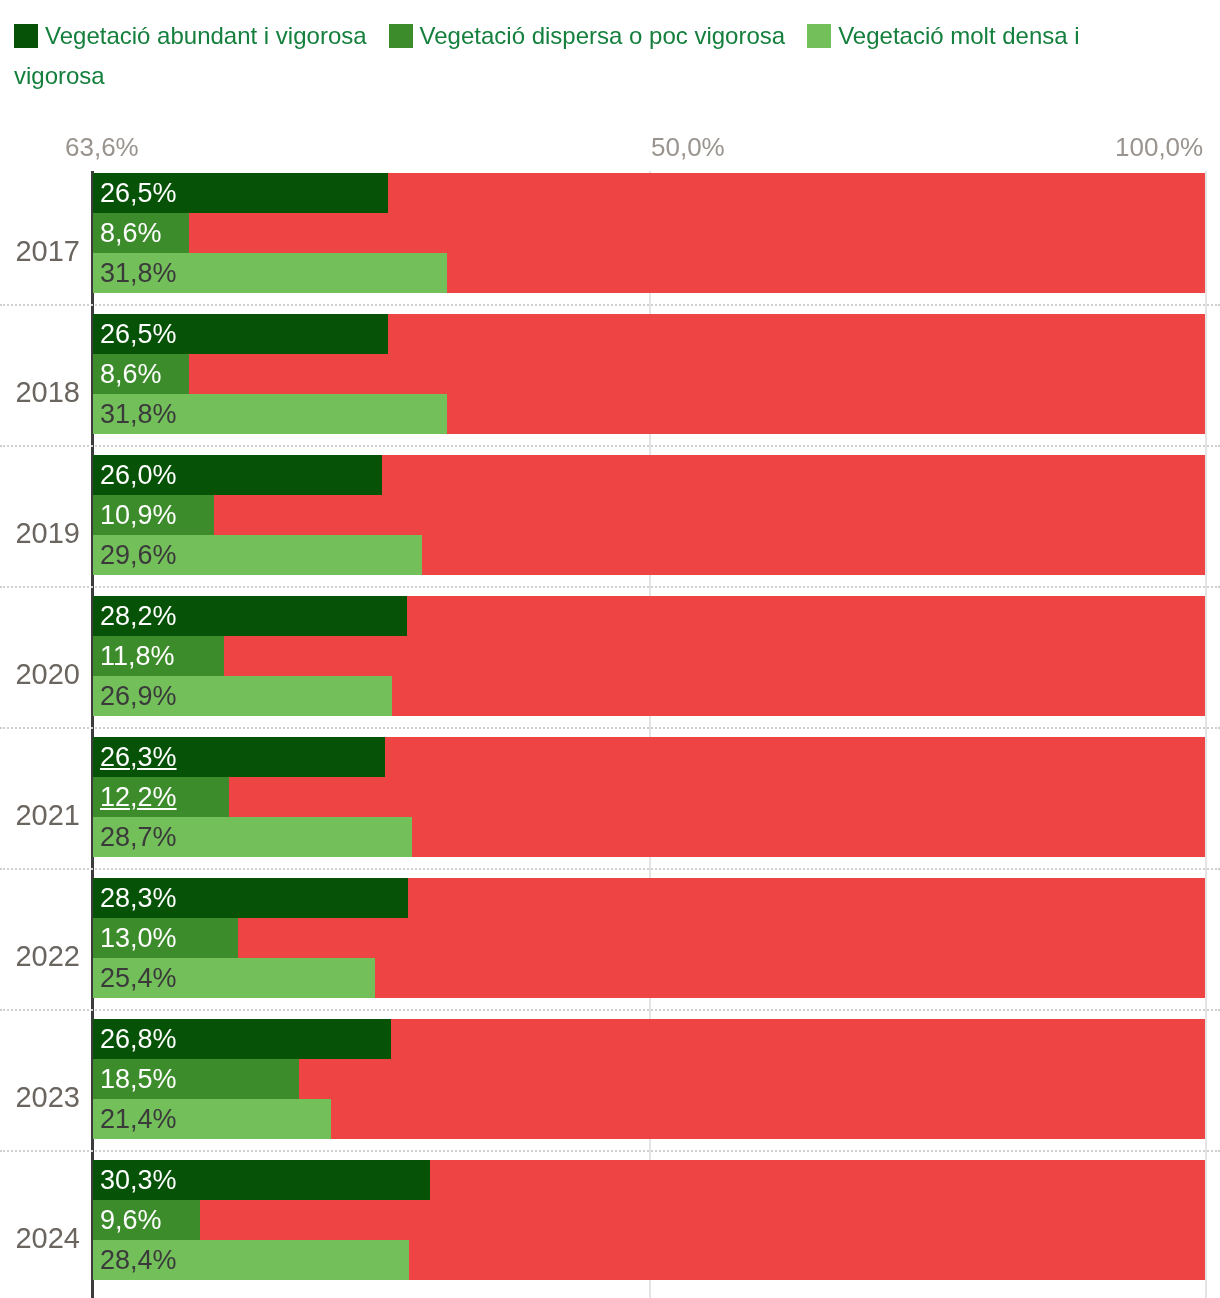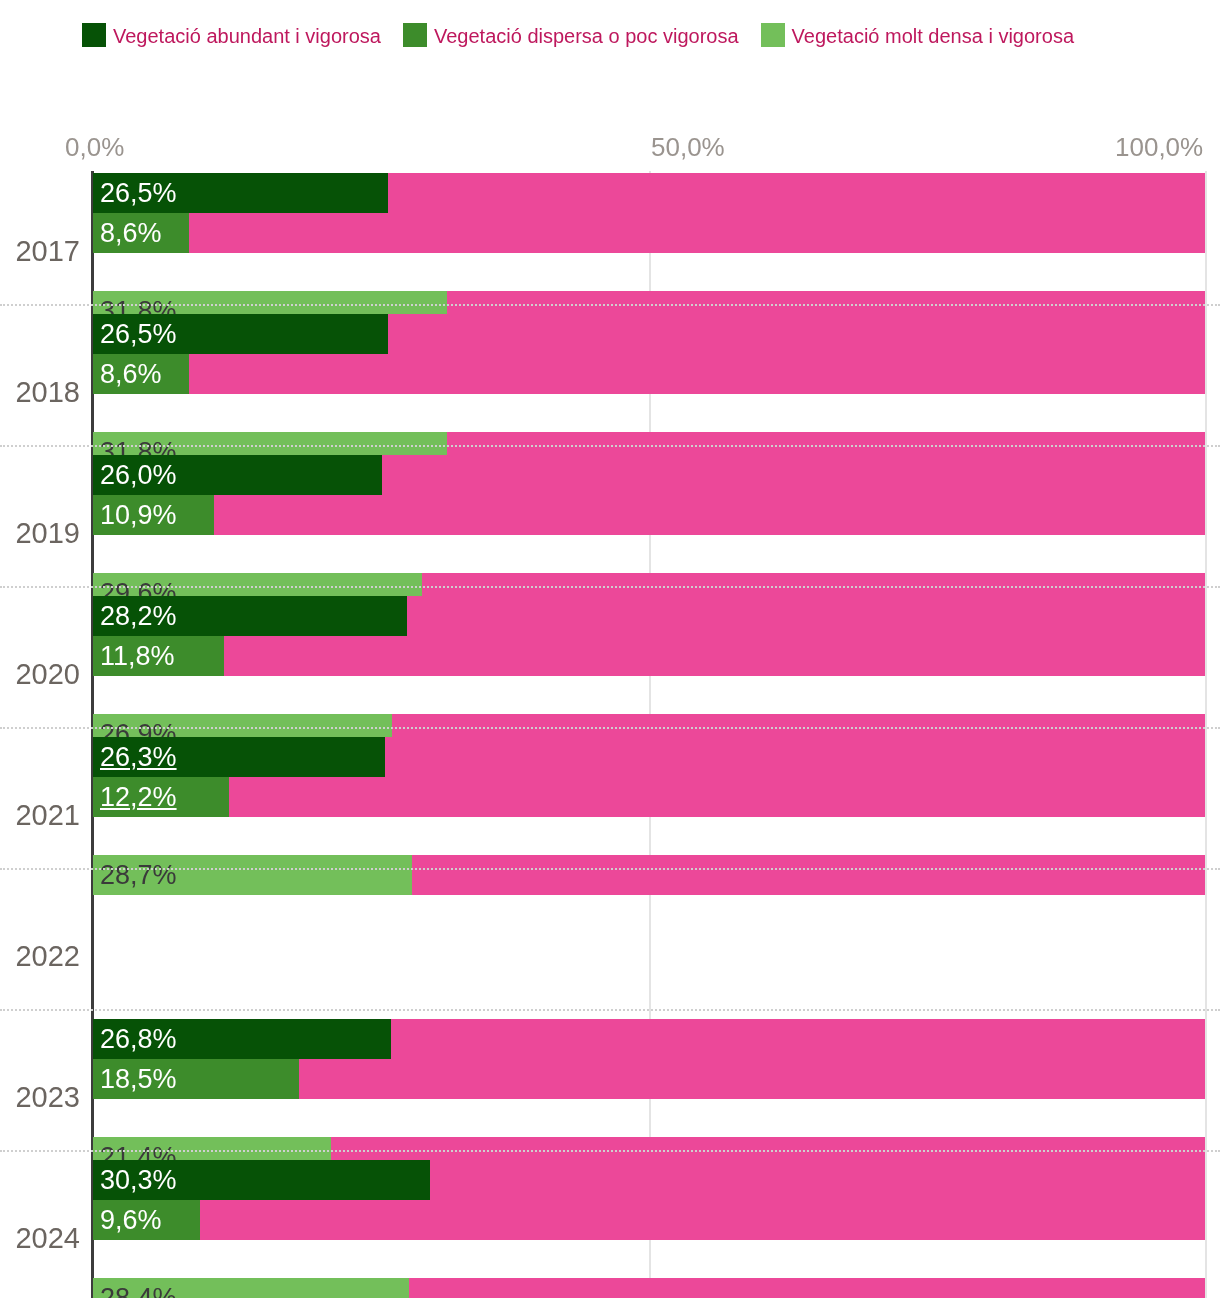--- a/index.html
+++ b/index.html
@@ -16,23 +16,22 @@
     position: relative;
   }
 
   
   #legend {
     position: absolute;
     left: 14px;
     top: 16px;
     width: 1150px;
     line-height: 40px;
-    font-size: 20px;
-    color: #be185d;
-    text-align: center;
+    font-size: 24px;
+    color: #15803d;
   }
   .legend-item {
     display: inline;
     white-space: nowrap;
     margin-right: 22px;
   }
   .legend-swatch {
     display: inline-block;
     width: 24px;
     height: 24px;
@@ -113,57 +112,57 @@
     left: 93px;
     top: 2px;
     width: 1112px;
     height: 120px;
   }
   .track {
     position: absolute;
     left: 0;
     width: 1112px;
     height: 40px;
-    background: #ec4899;
+    background: #ef4444;
   }
   .bar {
     position: absolute;
     left: 0;
     height: 40px;
   }
   .bar-label {
     position: absolute;
     left: 7px;
     top: 0;
     height: 40px;
     line-height: 40px;
     font-size: 27px;
     white-space: nowrap;
   }
   .row0 { top: 0px; }
   .row1 { top: 40px; }
-  .row2 { top: 80px; margin-top: 38px; }
+  .row2 { top: 80px; }
 
   .sep {
     position: absolute;
     left: 0;
     width: 1220px;
     height: 0;
     border-top: 2px dotted #cfcfcf;
   }
 </style>
 </head>
 <body>
 
 <div id="legend"><span class="legend-item"><span class="legend-swatch" style="background: rgb(6, 82, 6);"></span><span class="legend-label">Vegetació abundant i vigorosa</span></span><span class="legend-item"><span class="legend-swatch" style="background: rgb(61, 140, 43);"></span><span class="legend-label">Vegetació dispersa o poc vigorosa</span></span><span class="legend-item wrap"><span class="legend-swatch" style="background: rgb(115, 191, 90);"></span><span class="legend-label">Vegetació molt densa i vigorosa</span></span></div>
 
 <div id="chart">
 
   <div id="axis-labels">
-      <div class="tick-label" style="left: 65px;">0,0%</div>
+      <div class="tick-label" style="left: 65px;">63,6%</div>
       <div class="tick-label" style="left: 611px; margin-left: 40px;">50,0%</div>
       <div class="tick-label" style="left: 1115px;">100,0%</div>
     </div>
 
   <div id="plot">
       <div class="gridline" style="left: 556px;"></div>
       <div class="gridline" style="left: 1112px;"></div>
     </div>
 
   <div id="axis-line"></div>
@@ -249,20 +248,34 @@
             <div class="bar-label" style="color: rgb(255, 255, 255); text-decoration: underline;">12,2%</div>
           </div>
           <div class="track row2">
             <div class="bar" title="Vegetació molt densa i vigorosa 2021: 28,7%" style="width: 319.144px; background: rgb(115, 191, 90);"></div>
             <div class="bar-label" style="color: rgb(58, 58, 58);">28,7%</div>
           </div>
         </div>
       </div>
       <div class="group" style="top: 876px;">
         <div class="year-label">2022</div>
+        <div class="bars">
+          <div class="track row0">
+            <div class="bar" title="Vegetació abundant i vigorosa 2022: 28,3%" style="width: 314.696px; background: rgb(6, 82, 6);"></div>
+            <div class="bar-label" style="color: rgb(255, 255, 255);">28,3%</div>
+          </div>
+          <div class="track row1">
+            <div class="bar" title="Vegetació dispersa o poc vigorosa 2022: 13,0%" style="width: 144.56px; background: rgb(61, 140, 43);"></div>
+            <div class="bar-label" style="color: rgb(255, 255, 255);">13,0%</div>
+          </div>
+          <div class="track row2">
+            <div class="bar" title="Vegetació molt densa i vigorosa 2022: 25,4%" style="width: 282.448px; background: rgb(115, 191, 90);"></div>
+            <div class="bar-label" style="color: rgb(58, 58, 58);">25,4%</div>
+          </div>
+        </div>
       </div>
       <div class="group" style="top: 1017px;">
         <div class="year-label">2023</div>
         <div class="bars">
           <div class="track row0">
             <div class="bar" title="Vegetació abundant i vigorosa 2023: 26,8%" style="width: 298.016px; background: rgb(6, 82, 6);"></div>
             <div class="bar-label" style="color: rgb(255, 255, 255);">26,8%</div>
           </div>
           <div class="track row1">
             <div class="bar" title="Vegetació dispersa o poc vigorosa 2023: 18,5%" style="width: 205.72px; background: rgb(61, 140, 43);"></div>

